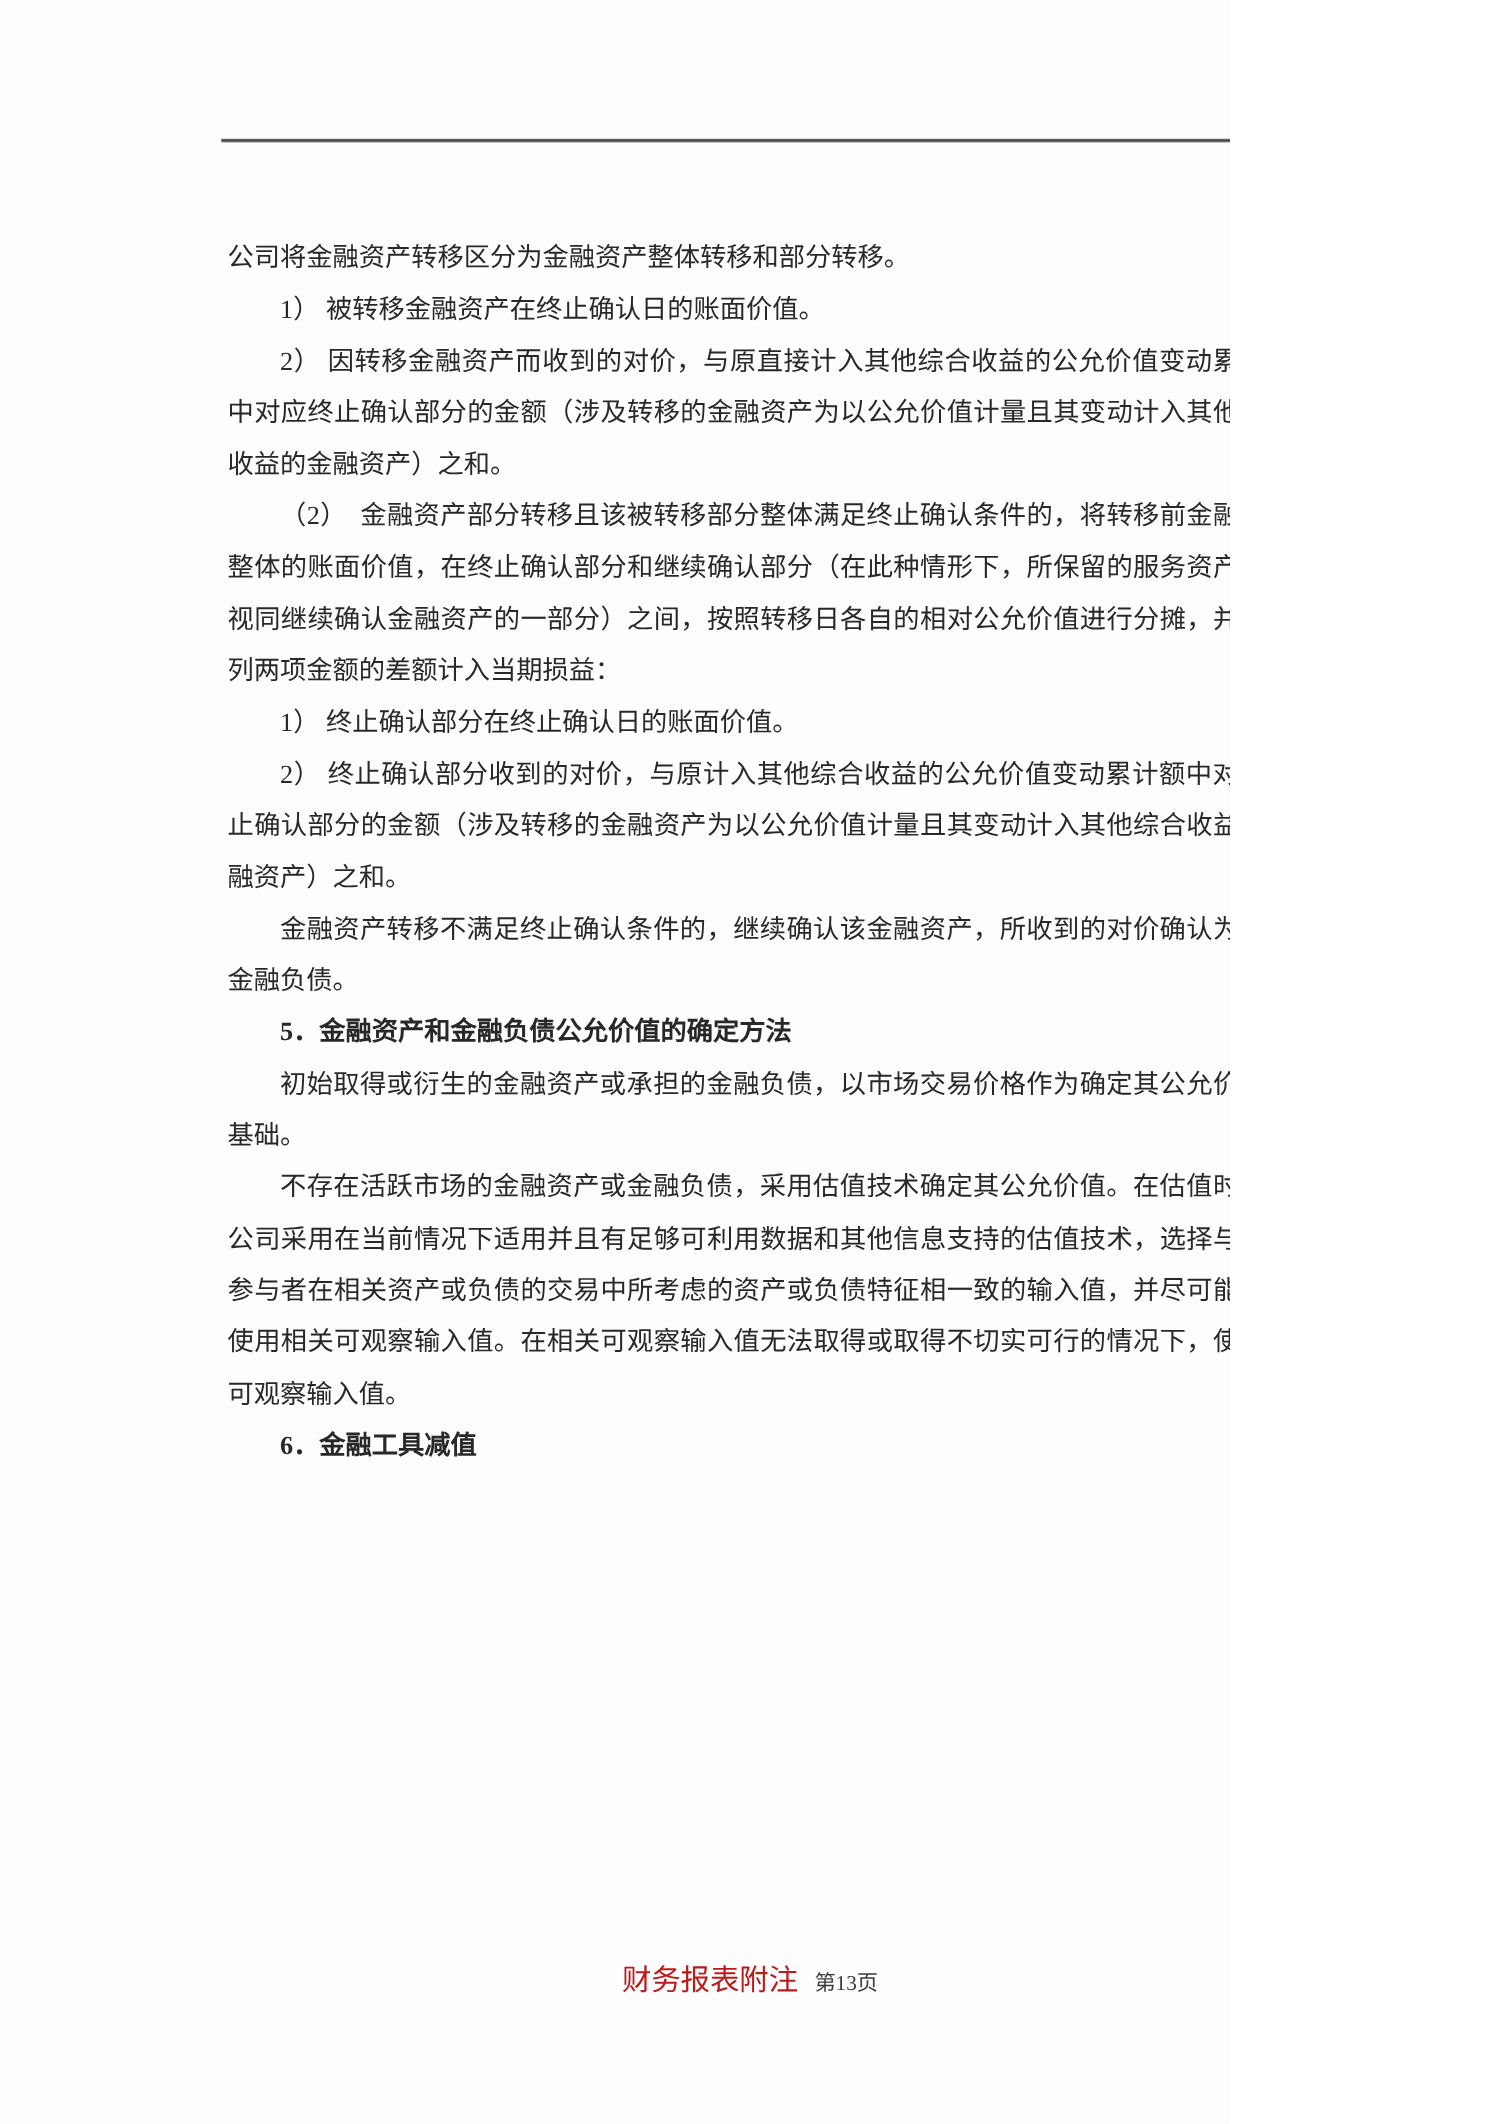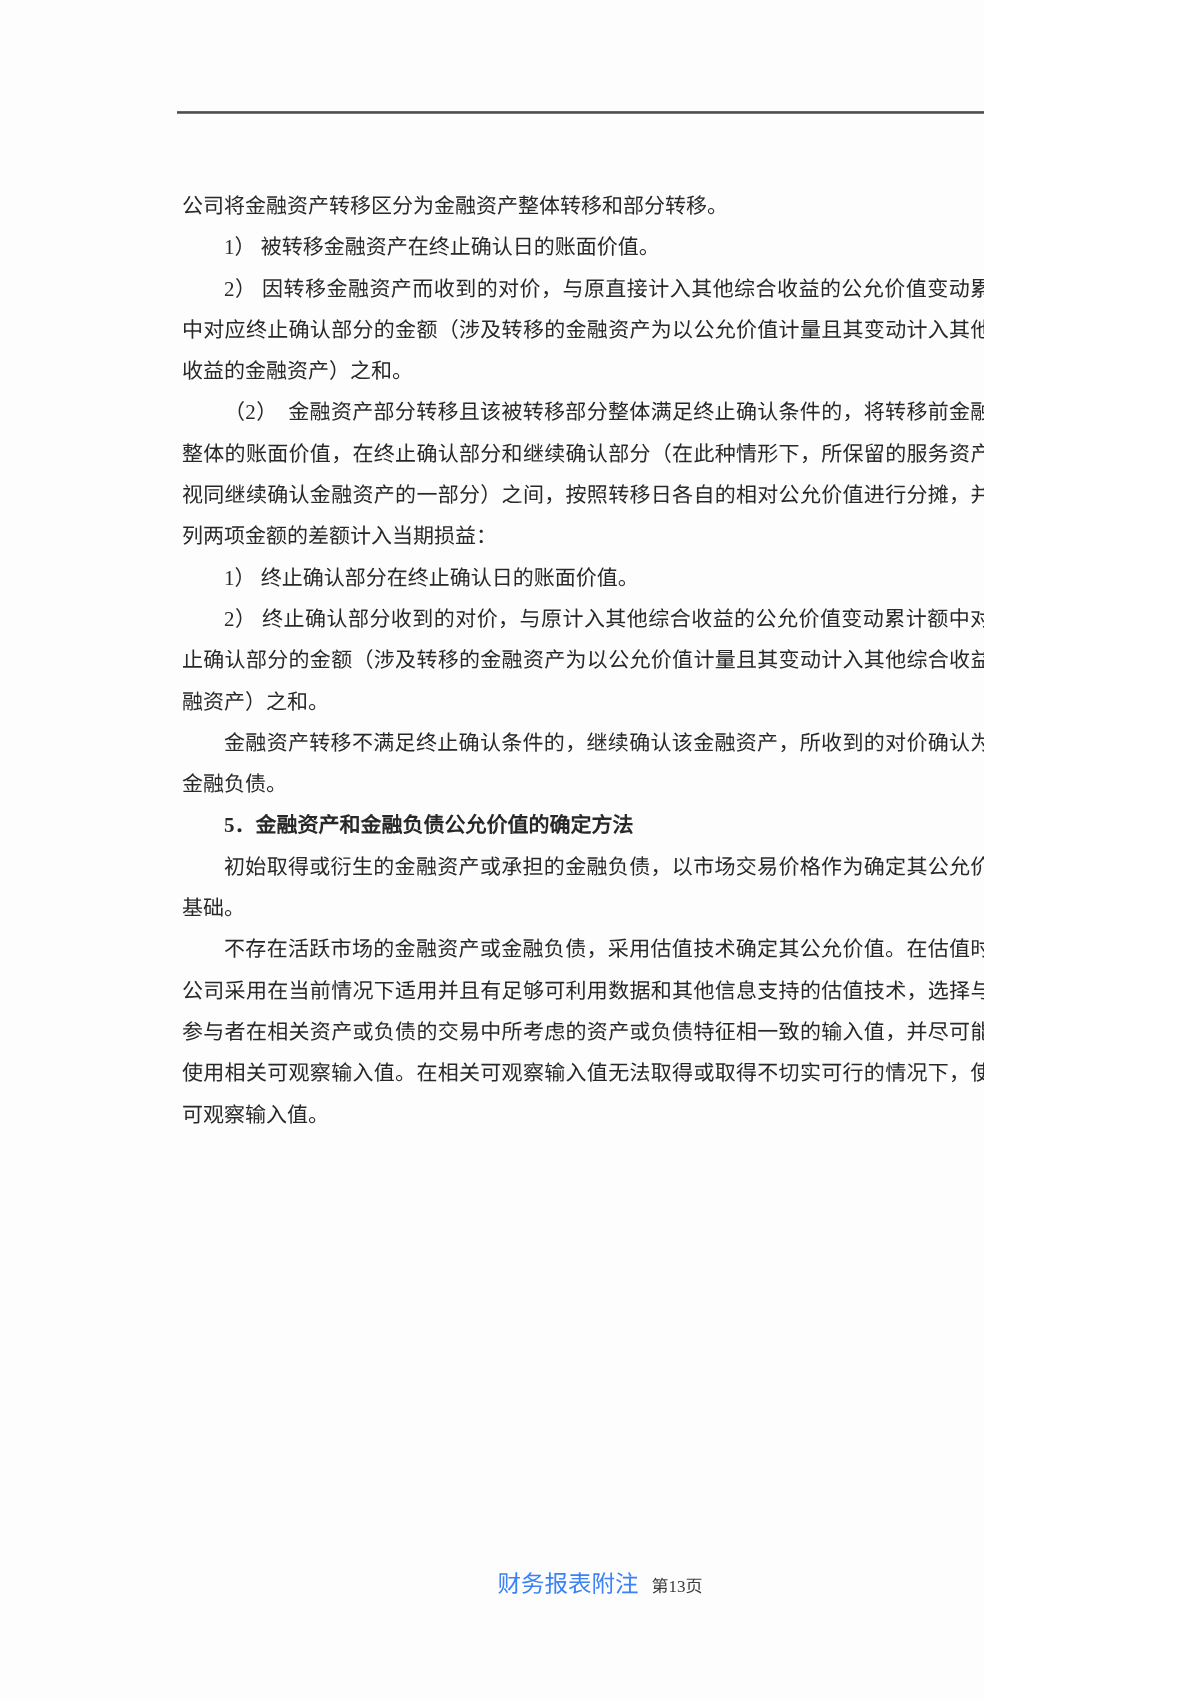--- a/index.html
+++ b/index.html
@@ -44,21 +44,21 @@
   .footer {
     position: absolute;
     left: 0;
     top: 1565px;
     width: 1200px;
     text-align: center;
     white-space: nowrap;
   }
   .footer-title {
     font-size: 23.5px;
-    color: #3b82f6;
+    color: #b91c1c;
   }
   .footer-page {
     font-size: 17px;
     color: #3a3a3a;
     margin-left: 13px;
   }
 </style>
 </head>
 <body>
 
@@ -70,19 +70,20 @@
     <p class="para-noindent">公司将金融资产转移区分为金融资产整体转移和部分转移。</p>
     <p class="para-indent">1） 被转移金融资产在终止确认日的账面价值。</p>
     <p class="para-indent">2） 因转移金融资产而收到的对价，与原直接计入其他综合收益的公允价值变动累计额中对应终止确认部分的金额（涉及转移的金融资产为以公允价值计量且其变动计入其他综合收益的金融资产）之和。</p>
     <p class="para-indent">（2）　金融资产部分转移且该被转移部分整体满足终止确认条件的，将转移前金融资产整体的账面价值，在终止确认部分和继续确认部分（在此种情形下，所保留的服务资产应当视同继续确认金融资产的一部分）之间，按照转移日各自的相对公允价值进行分摊，并将下列两项金额的差额计入当期损益：</p>
     <p class="para-indent">1） 终止确认部分在终止确认日的账面价值。</p>
     <p class="para-indent">2） 终止确认部分收到的对价，与原计入其他综合收益的公允价值变动累计额中对应终止确认部分的金额（涉及转移的金融资产为以公允价值计量且其变动计入其他综合收益的金融资产）之和。</p>
     <p class="para-indent">金融资产转移不满足终止确认条件的，继续确认该金融资产，所收到的对价确认为一项金融负债。</p>
     <p class="para-heading">5．金融资产和金融负债公允价值的确定方法</p>
     <p class="para-indent">初始取得或衍生的金融资产或承担的金融负债，以市场交易价格作为确定其公允价值的基础。</p>
     <p class="para-indent">不存在活跃市场的金融资产或金融负债，采用估值技术确定其公允价值。在估值时，本公司采用在当前情况下适用并且有足够可利用数据和其他信息支持的估值技术，选择与市场参与者在相关资产或负债的交易中所考虑的资产或负债特征相一致的输入值，并尽可能优先使用相关可观察输入值。在相关可观察输入值无法取得或取得不切实可行的情况下，使用不可观察输入值。</p>
+    <p class="para-heading">6．金融工具减值</p>
   </div>
 
   <div class="footer">
     <span class="footer-title">财务报表附注</span><span class="footer-page">第13页</span>
   </div>
 
 </div>
 
 </body></html>

